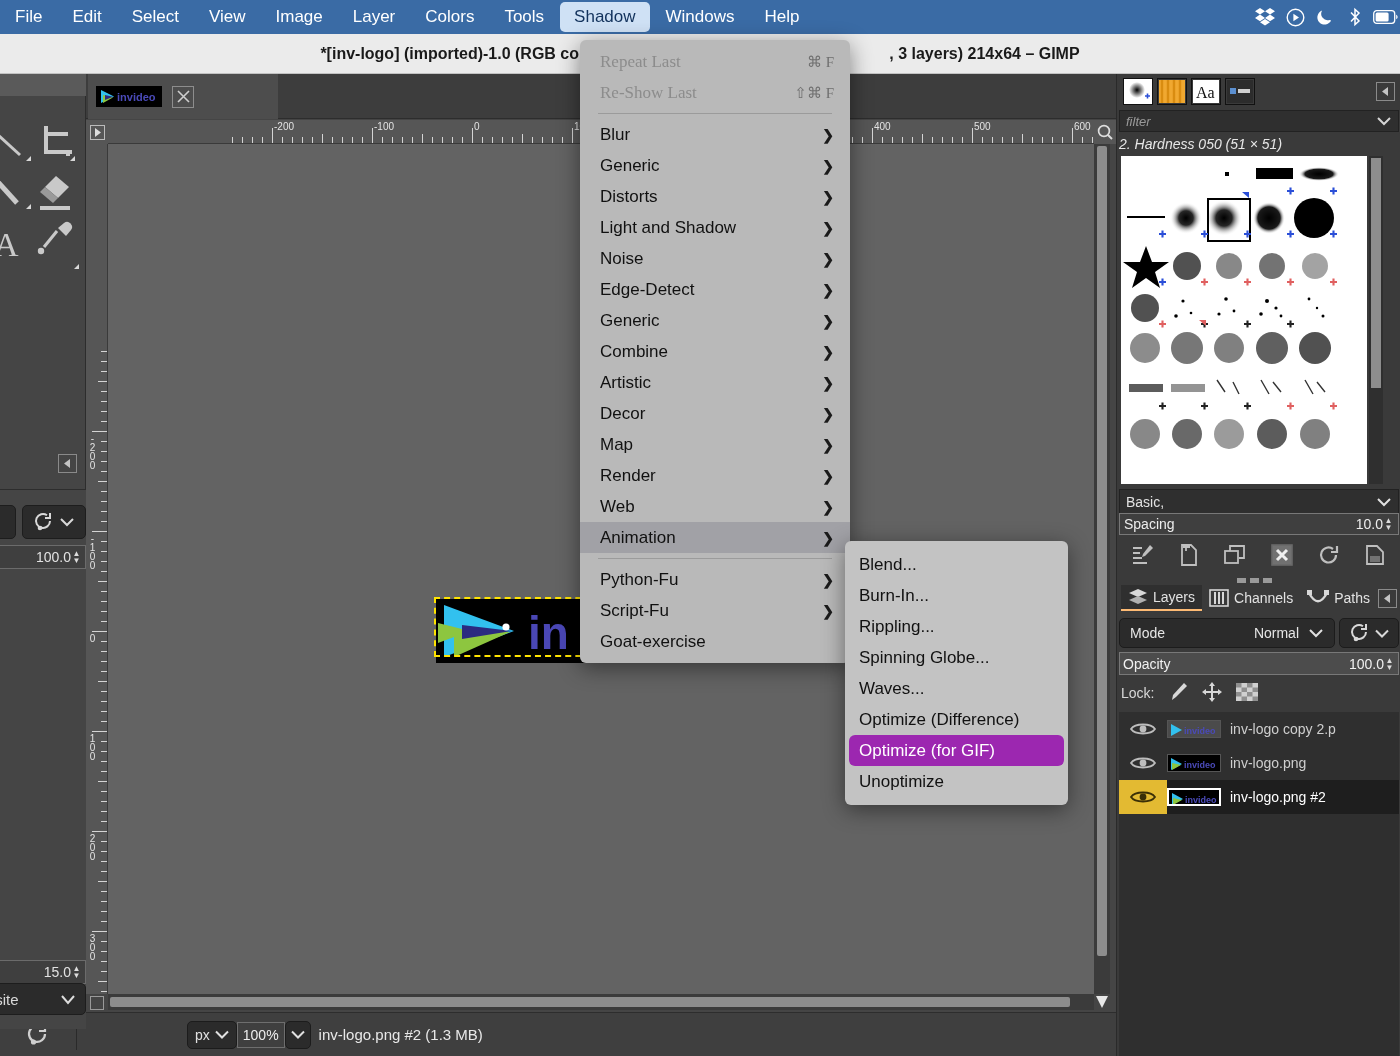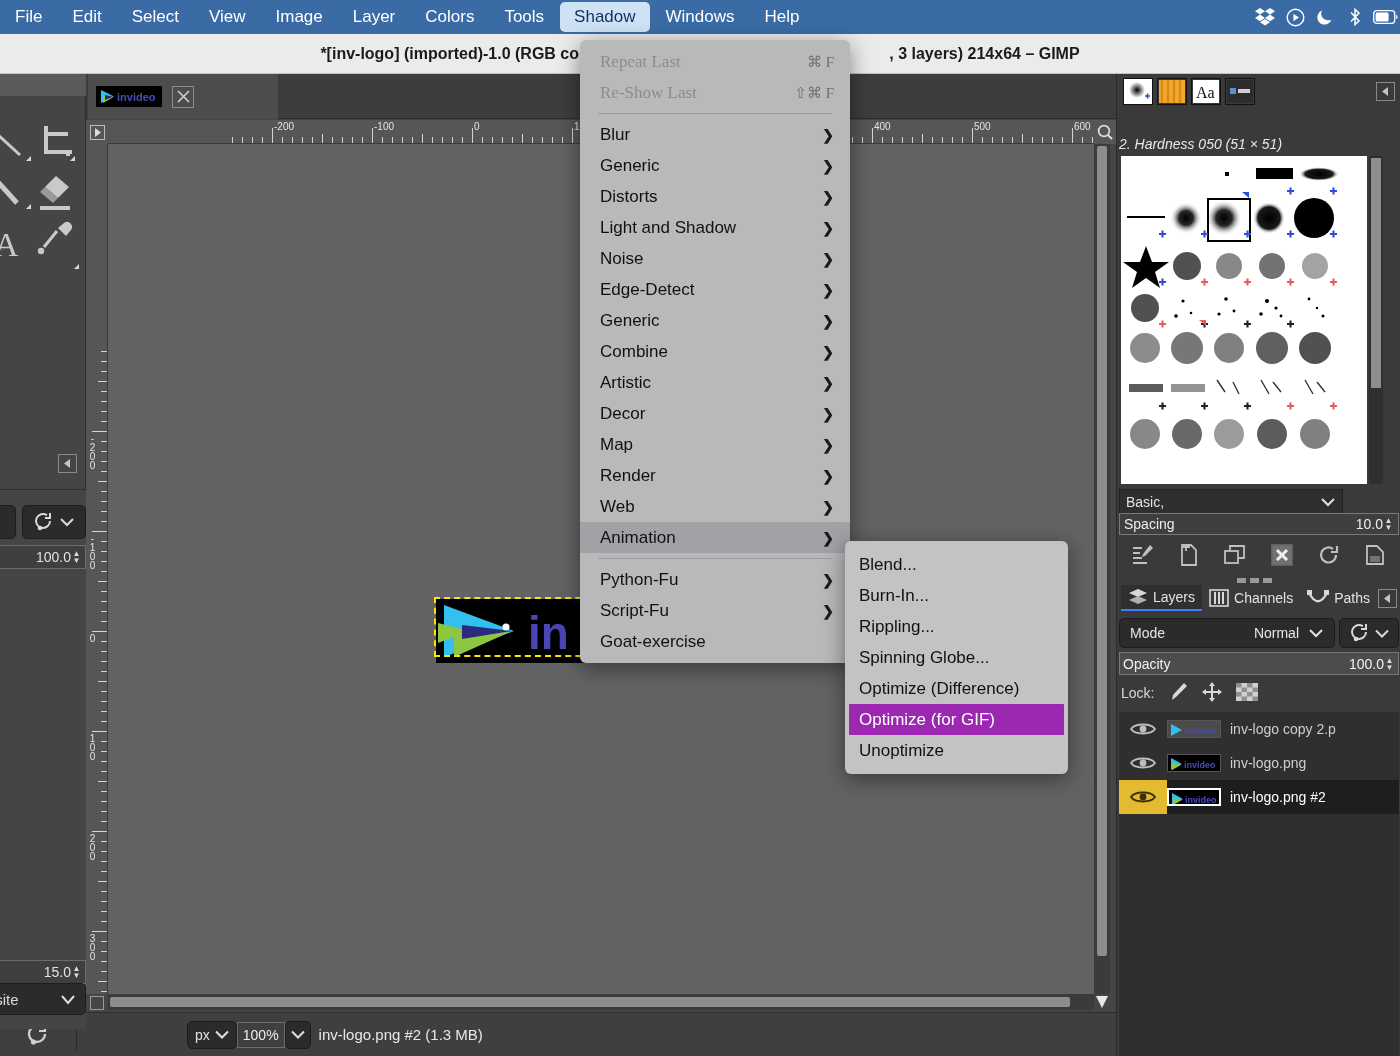--- a/index.html
+++ b/index.html
@@ -155,42 +155,42 @@
     position:absolute;left:2px;top:60px;width:280px;height:20px;
     color:#e7e7e7; font-style:italic; font-size:14px; display:flex;align-items:center;
   }
   #brushgrid{
     position:absolute;left:4px;top:82px;width:246px;height:328px;background:#fff;overflow:hidden;
   }
   #brushgrid-scroll{ position:absolute;left:252px;top:82px;width:14px;height:328px;background:#2f2f2f;}
   #brushgrid-scroll .thumb{position:absolute;left:2px;top:2px;width:10px;height:230px;background:#8d8d8d;}
 
   #basicrow{
-    position:absolute;left:2px;top:415px;width:224px;height:22px;
+    position:absolute;left:2px;top:415px;width:280px;height:22px;
     background:#2f2f2f;border:1px solid #222;display:flex;align-items:center;
     padding:12px 6px;color:#e2e2e2;font-size:14px;
   }
   #spacingrow{
     position:absolute;left:2px;top:439px;width:280px;height:22px;
     background:#3f3f3f;border:1px solid #787878;display:flex;align-items:center;
     padding:0 4px;color:#ededed;font-size:14px;
   }
   #brushbtns{
     position:absolute;left:2px;top:464px;width:280px;height:36px;
     display:flex;align-items:center;justify-content:space-around;color:#bfbfbf;
   }
   #dockgrip{ position:absolute;left:120px;top:503px;width:46px;height:7px;display:flex;gap:4px;align-items:center;}
   .gripdot{ width:9px;height:5px;background:#9a9a9a;}
 
   #layertabs{
     position:absolute;left:0;top:510px;width:284px;height:28px;
     background:#3a3a3a;display:flex;align-items:center;gap:0px;padding:0 4px;
   }
   .ltab{ height:26px;display:flex;align-items:center;gap:5px;padding:0 7px;color:#e2e2e2;font-size:14px;}
-  .ltab.sel{ background:#2f2f2f; border-bottom:2px solid #3b82f6; }
+  .ltab.sel{ background:#2f2f2f; border-bottom:2px solid #fdba74; }
   #layertabs-collapse{ margin-left:auto;width:19px;height:19px;border:1px solid #8a8a8a;display:flex;align-items:center;justify-content:center;}
 
   #moderow{
     position:absolute;left:2px;top:544px;width:280px;height:30px;display:flex;gap:4px;
   }
   #modecombo{
     flex:1;background:#2b2b2b;border:1px solid #1c1c1c;border-radius:5px;
     display:flex;align-items:center;padding:0 10px;color:#e6e6e6;font-size:14px;
   }
   #modereset{
@@ -237,21 +237,21 @@
 
   #animmenu{
     position:absolute; left:845px; top:541px; width:223px;
     background:#c3c3c3; border-radius:6px;
     box-shadow:0 5px 22px rgba(0,0,0,.45);
     padding:8px 0;
     z-index:110;
     font-size:17px; color:#111;
   }
   #animmenu .mi{ padding:0 14px; height:31px;}
-  #animmenu .mi.hl{ background:#9c27b0; color:#fff; border-radius:1px; margin:0 4px; padding:0 10px;}
+  #animmenu .mi.hl{ background:#9c27b0; color:#fff; border-radius:6px; margin:0 4px; padding:0 10px;}
 </style>
 </head>
 <body>
 
 <div id="menubar">
   <div class="mb-item">File</div>
   <div class="mb-item">Edit</div>
   <div class="mb-item">Select</div>
   <div class="mb-item">View</div>
   <div class="mb-item">Image</div>
@@ -675,20 +675,26 @@
           <rect x="11" y="9" width="12" height="4" fill="#cfcfcf"></rect>
         </svg>
     </div>
     <div id="dock-tabs-collapse">
       <svg width="11" height="11" viewBox="0 0 11 11">
           <path fill="#c4c4c4" d="M8 1 2 5.5 8 10z"></path>
         </svg>
     </div>
   </div>
 
+  <div id="filterrow">
+    <span>filter</span>
+    <svg style="margin-left:auto" width="16" height="10" viewBox="0 0 16 10">
+        <path fill="none" stroke="#d5d5d5" stroke-width="2" d="M2 2 8 8 14 2"></path>
+      </svg>
+  </div>
 
   <div id="brushname">2. Hardness 050 (51 × 51)</div>
 
   <div id="brushgrid">
     <svg width="246" height="328" viewBox="0 0 246 328">
       <defs>
         <radialGradient id="sft">
             <stop offset="0" stop-color="#000"></stop>
             <stop offset="0.45" stop-color="#000" stop-opacity="0.85"></stop>
             <stop offset="1" stop-color="#fff" stop-opacity="0"></stop>
@@ -1090,20 +1096,23 @@
   <div class="mi">
     <span class="lbl">Burn-In...</span>
   </div>
   <div class="mi">
     <span class="lbl">Rippling...</span>
   </div>
   <div class="mi">
     <span class="lbl">Spinning Globe...</span>
   </div>
   <div class="mi">
+    <span class="lbl">Waves...</span>
+  </div>
+  <div class="mi">
     <span class="lbl">Optimize (Difference)</span>
   </div>
   <div class="mi hl">
     <span class="lbl">Optimize (for GIF)</span>
   </div>
   <div class="mi">
     <span class="lbl">Unoptimize</span>
   </div>
 </div>
 

